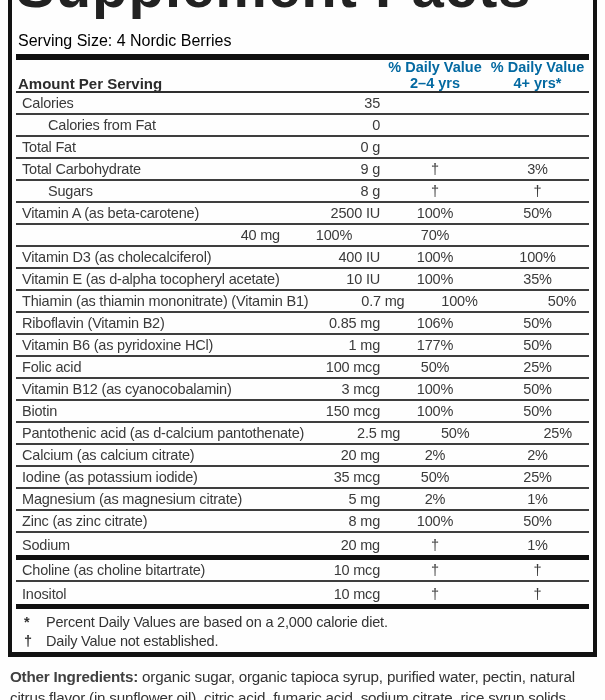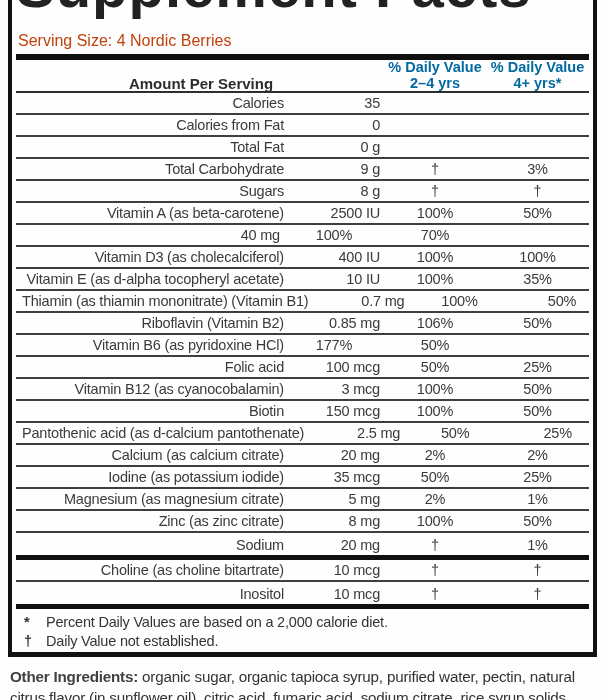--- a/index.html
+++ b/index.html
@@ -10,40 +10,40 @@
     position:absolute; left:8px; top:-80px; width:589px;
     border:4px solid #121212; border-bottom-width:5px;
     padding:0 4px; background:#fefefe; height:737px;
   }
 
   .sf-title {
     margin-top:34px; font-size:58px; line-height:58px; font-weight:bold;
     letter-spacing:1px; color:#222; white-space:nowrap;
   }
 
-  .serving { margin-top:15px; font-size:16px; line-height:20px; padding-left:2px; color:#c2410c; }
+  .serving { margin-top:15px; font-size:16px; line-height:20px; padding-left:2px; color:#000000; }
 
   .bar { height:6px; background:#101010; margin-top:3px; }
   .bar.thin5 { height:5px; margin-top:0; }
 
   .hdr-row {
     display:grid; grid-template-columns:1fr 100px 102px 103px;
     align-items:end; height:33px; border-bottom:2px solid #2e2e2e;
   }
-  .hdr-amount { grid-column:1 / 3; font-weight:bold; font-size:15px; line-height:17px; padding-left:2px; color:#2c2c2c;text-align:center; }
+  .hdr-amount { grid-column:1 / 3; font-weight:bold; font-size:15px; line-height:17px; padding-left:2px; color:#2c2c2c; }
   .hdr-dv { font-weight:bold; font-size:14.5px; line-height:15.5px; text-align:center; color:#0369a1; padding-bottom:1px; }
 
   .nrow {
     display:grid; grid-template-columns:1fr 100px 102px 103px;
     height:22px; border-bottom:2px solid #3e3e3e; align-items:end;
   }
   .nrow:last-child { border-bottom:none; }
   .rows-main .nrow:last-child { border-bottom:none; }
   .ncell { font-size:14.5px; line-height:19px; letter-spacing:-0.2px; white-space:nowrap; color:#3a3a3a; }
-  .ncell.name { padding-left:6px; overflow:visible;text-align:right; }
+  .ncell.name { padding-left:6px; overflow:visible; }
   .ncell.name.indent { padding-left:32px; }
   .ncell.amt { text-align:right; padding-right:4px; }
   .ncell.dv { text-align:center; }
 
   .footnotes { padding:4px 0 0 0; }
   .footnote { display:flex; font-size:14.5px; line-height:19px; color:#343434; }
   .fsym { width:30px; padding-left:8px; font-weight:bold; }
   .ftext { flex:1; letter-spacing:-0.2px; }
 
   .other-ing {
@@ -136,20 +136,21 @@
         <div class="ncell dv">50%</div>
       </div>
       <div class="nrow">
         <div class="ncell name">Riboflavin (Vitamin B2)</div>
         <div class="ncell amt">0.85 mg</div>
         <div class="ncell dv">106%</div>
         <div class="ncell dv">50%</div>
       </div>
       <div class="nrow">
         <div class="ncell name">Vitamin B6 (as pyridoxine HCl)</div>
+        <div class="ncell amt">1 mg</div>
         <div class="ncell dv">177%</div>
         <div class="ncell dv">50%</div>
       </div>
       <div class="nrow">
         <div class="ncell name">Folic acid</div>
         <div class="ncell amt">100 mcg</div>
         <div class="ncell dv">50%</div>
         <div class="ncell dv">25%</div>
       </div>
       <div class="nrow">

